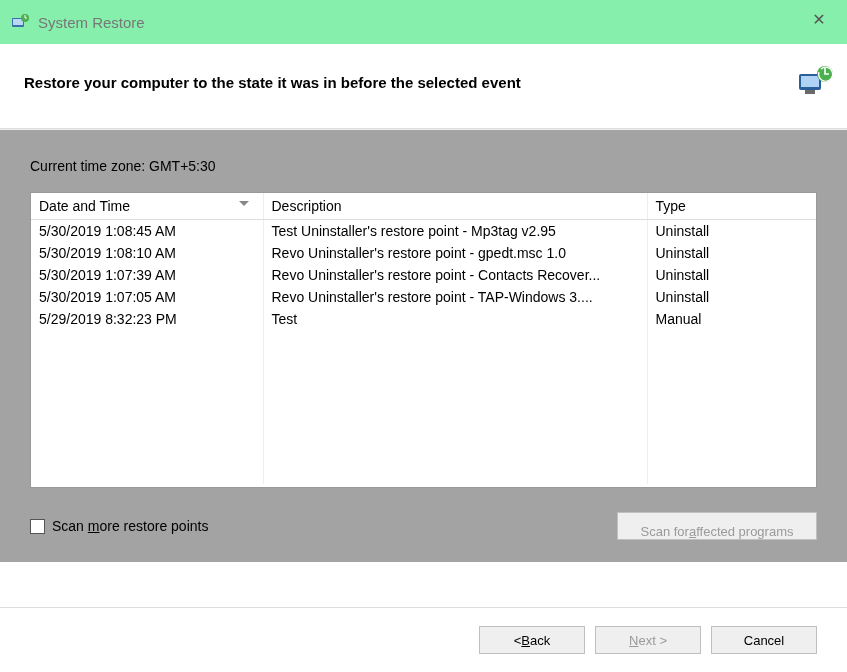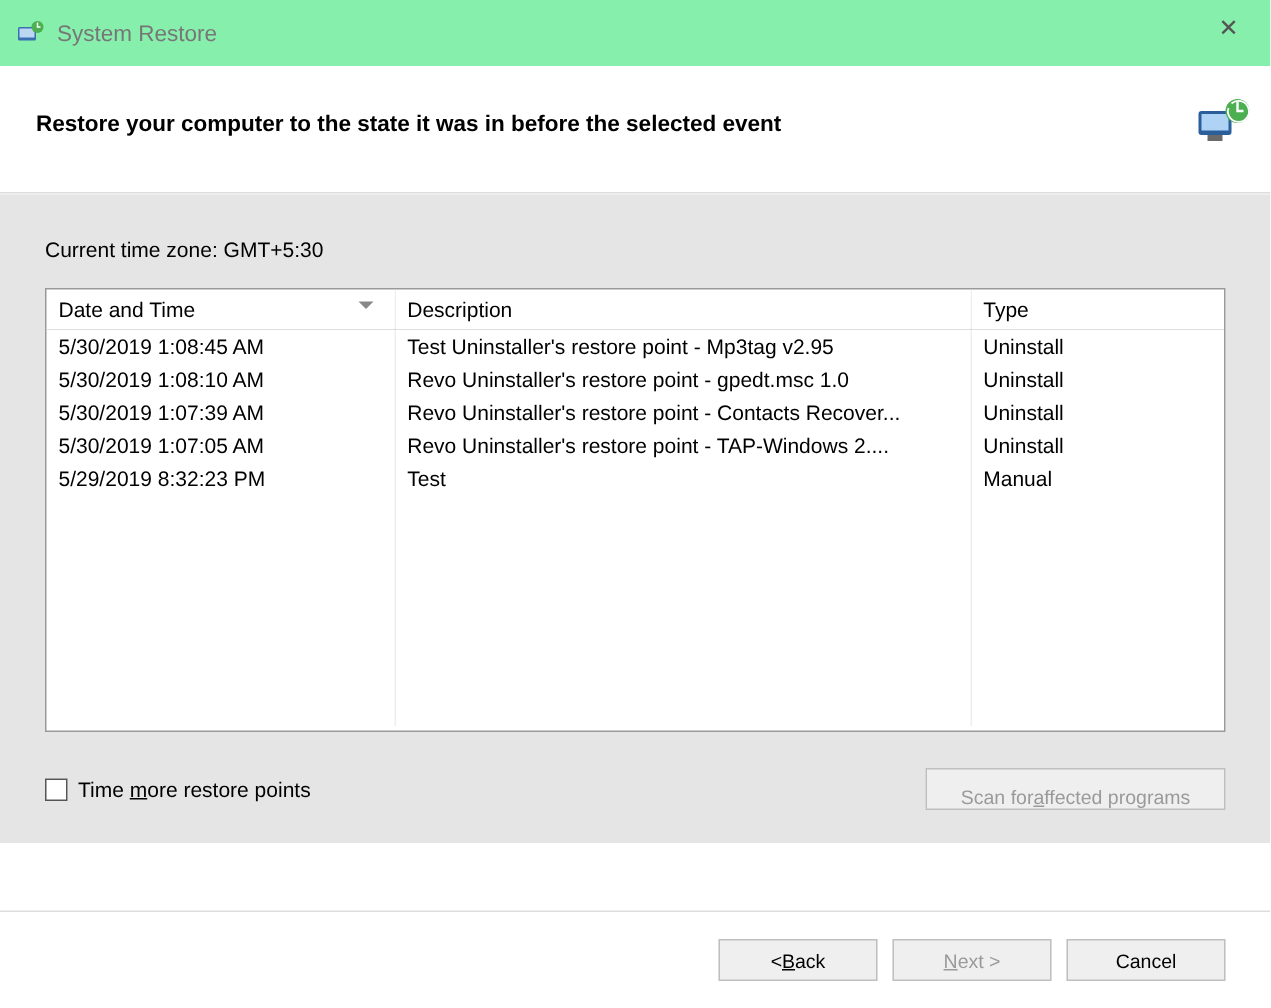--- a/index.html
+++ b/index.html
@@ -60,21 +60,21 @@
     .header-title {
       font-weight: 600;
       font-size: 15px;
       color: #000;
     }
     .header-icon {
       width: 40px; height: 40px;
     }
 
     .content-section {
-      background: #e5e5e5;
+      background: #a3a3a3;
       border-top: 1px solid #eee;
       padding: 28px 30px 22px 30px;
       flex: 0 0 auto;
     }
 
     .tz-label {
       font-size: 14px;
       color: #000;
       margin-bottom: 18px;
     }
@@ -241,21 +241,21 @@
             <td>Revo Uninstaller's restore point - gpedt.msc 1.0</td>
             <td>Uninstall</td>
           </tr>
           <tr>
             <td>5/30/2019 1:07:39 AM</td>
             <td>Revo Uninstaller's restore point - Contacts Recover...</td>
             <td>Uninstall</td>
           </tr>
           <tr>
             <td>5/30/2019 1:07:05 AM</td>
-            <td>Revo Uninstaller's restore point - TAP-Windows 2....</td>
+            <td>Revo Uninstaller's restore point - TAP-Windows 3....</td>
             <td>Uninstall</td>
           </tr>
           <tr>
             <td>5/29/2019 8:32:23 PM</td>
             <td>Test</td>
             <td>Manual</td>
           </tr>
           <tr class="empty">
             <td>&nbsp;</td>
             <td>&nbsp;</td>
@@ -291,21 +291,21 @@
             <td>&nbsp;</td>
             <td>&nbsp;</td>
           </tr>
         </tbody>
     </table>
   </div>
 
   <div class="below-table">
     <label class="chk-wrap">
       <span class="chk"></span>
-      <span class="chk-label"><span>Time </span><u>m</u><span>ore restore points</span></span>
+      <span class="chk-label"><span>Scan </span><u>m</u><span>ore restore points</span></span>
     </label>
     <button class="btn wide disabled">
         <span>Scan for </span>
         <u>a</u>
         <span>ffected programs</span>
       </button>
   </div>
 </div>
 
 <div class="footer-section">

